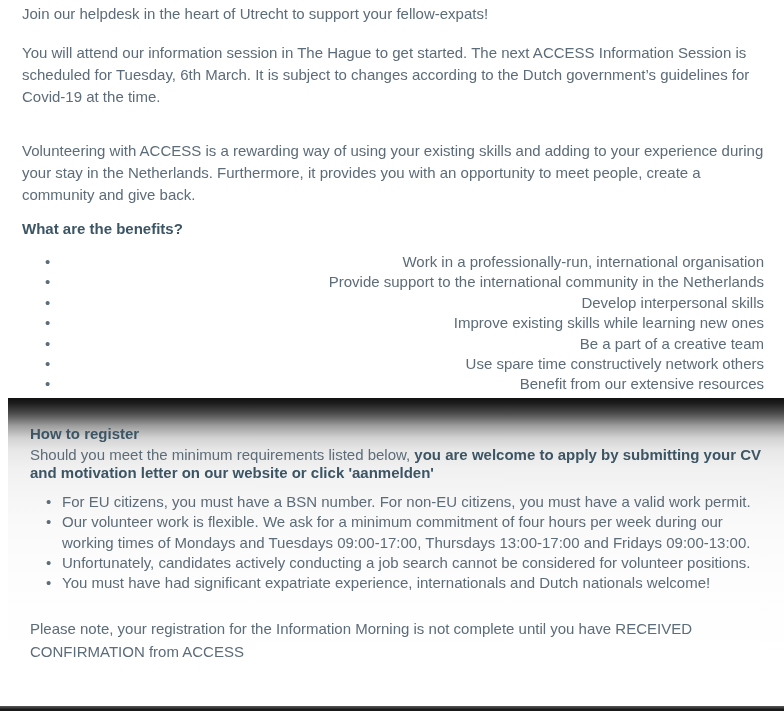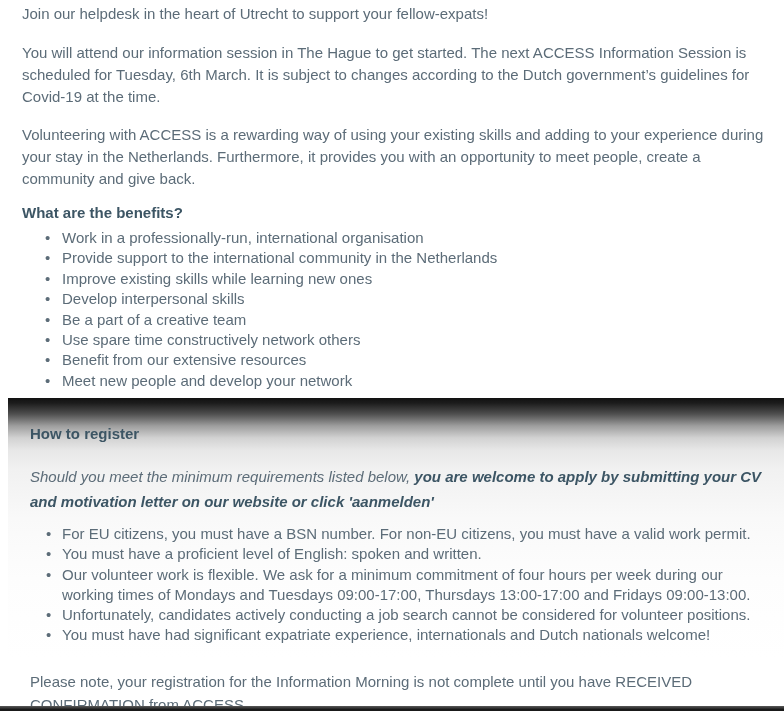--- a/index.html
+++ b/index.html
@@ -20,29 +20,29 @@
     position: absolute;
     top: 0; left: 0; right: 0;
     height: 508px;
     background: #ffffff;
     padding: 3px 20px 0 22px;
     overflow: hidden;
   }
   p.reg  { font-weight: 400; line-height: 22px; color: #5c6c78; }
   .bold  { font-weight: 700; color: #3c5564; }
   p.notice { margin-top: 17px; line-height: 22px; }
-  p.volunteering { margin-top: 16px; line-height: 22px; }
+  p.volunteering { margin-top: 32px; line-height: 22px; }
   h3.section-heading {
     margin-top: 12px;
     font-size: 15px;
     font-weight: 700;
     color: #3c5564;
     line-height: 22px;
   }
-  ul.benefits { margin-top: 4px; list-style: none; }
+  ul.benefits { margin-top: 12px; list-style: none; text-align: right; }
   ul.benefits li {
     position: relative;
     padding-left: 40px;
     line-height: 20.4px;
     color: #5c6c78;
   }
   ul.benefits li::before {
     content: "\2022";
     position: absolute;
     left: 23px;
@@ -61,21 +61,21 @@
       #d2d2d2 40px,
       #e7e7e7 52px,
       #f1f1f1 72px,
       #f9f9f9 120px,
       #fdfdfd 180px,
       #ffffff 260px);
     padding: 25px 22px 0 22px;
     overflow: hidden;
   }
   .register-panel h3.section-heading { margin-top: 0; }
-  p.register-intro { margin-top: 19px; line-height: 25px; font-style: italic; }
+  p.register-intro { margin-top: 1px; line-height: 18px; }
   ul.requirements { margin-top: 10px; list-style: none; }
   ul.requirements li {
     position: relative;
     padding-left: 32px;
     line-height: 20.3px;
     color: #5c6c78;
   }
   ul.requirements li::before {
     content: "\2022";
     position: absolute;
@@ -102,37 +102,36 @@
 
     <p class="reg bold notice">You will attend our information session in The Hague to get started. The next ACCESS Information Session is scheduled for Tuesday, 6th March. It is subject to changes according to the Dutch government’s guidelines for Covid-19 at the time.</p>
 
     <p class="reg volunteering">Volunteering with ACCESS is a rewarding way of using your existing skills and adding to your experience during your stay in the Netherlands. Furthermore, it provides you with an opportunity to meet people, create a community and give back.</p>
 
     <h3 class="section-heading">What are the benefits?</h3>
 
     <ul class="benefits">
       <li>Work in a professionally-run, international organisation</li>
       <li>Provide support to the international community in the Netherlands</li>
+      <li>Develop interpersonal skills</li>
       <li>Improve existing skills while learning new ones</li>
-      <li>Develop interpersonal skills</li>
       <li>Be a part of a creative team</li>
       <li>Use spare time constructively network others</li>
       <li>Benefit from our extensive resources</li>
       <li>Meet new people and develop your network</li>
     </ul>
   </section>
 
   <section class="register-panel">
     <h3 class="section-heading">How to register</h3>
 
     <p class="reg register-intro"><span>Should you meet the minimum requirements listed below, </span><span class="bold">you are welcome to apply by submitting your CV and motivation letter on our website or click 'aanmelden'</span></p>
 
     <ul class="requirements">
       <li>For EU citizens, you must have a BSN number. For non-EU citizens, you must have a valid work permit.</li>
-      <li>You must have a proficient level of English: spoken and written.</li>
       <li>Our volunteer work is flexible. We ask for a minimum commitment of four hours per week during our working times of Mondays and Tuesdays 09:00-17:00, Thursdays 13:00-17:00 and Fridays 09:00-13:00.</li>
       <li>Unfortunately, candidates actively conducting a job search cannot be considered for volunteer positions.</li>
       <li>You must have had significant expatriate experience, internationals and Dutch nationals welcome!</li>
     </ul>
 
     <p class="reg footer-note">Please note, your registration for the Information Morning is not complete until you have RECEIVED CONFIRMATION from ACCESS</p>
   </section>
 
   <div class="bottom-bar"></div>
 

